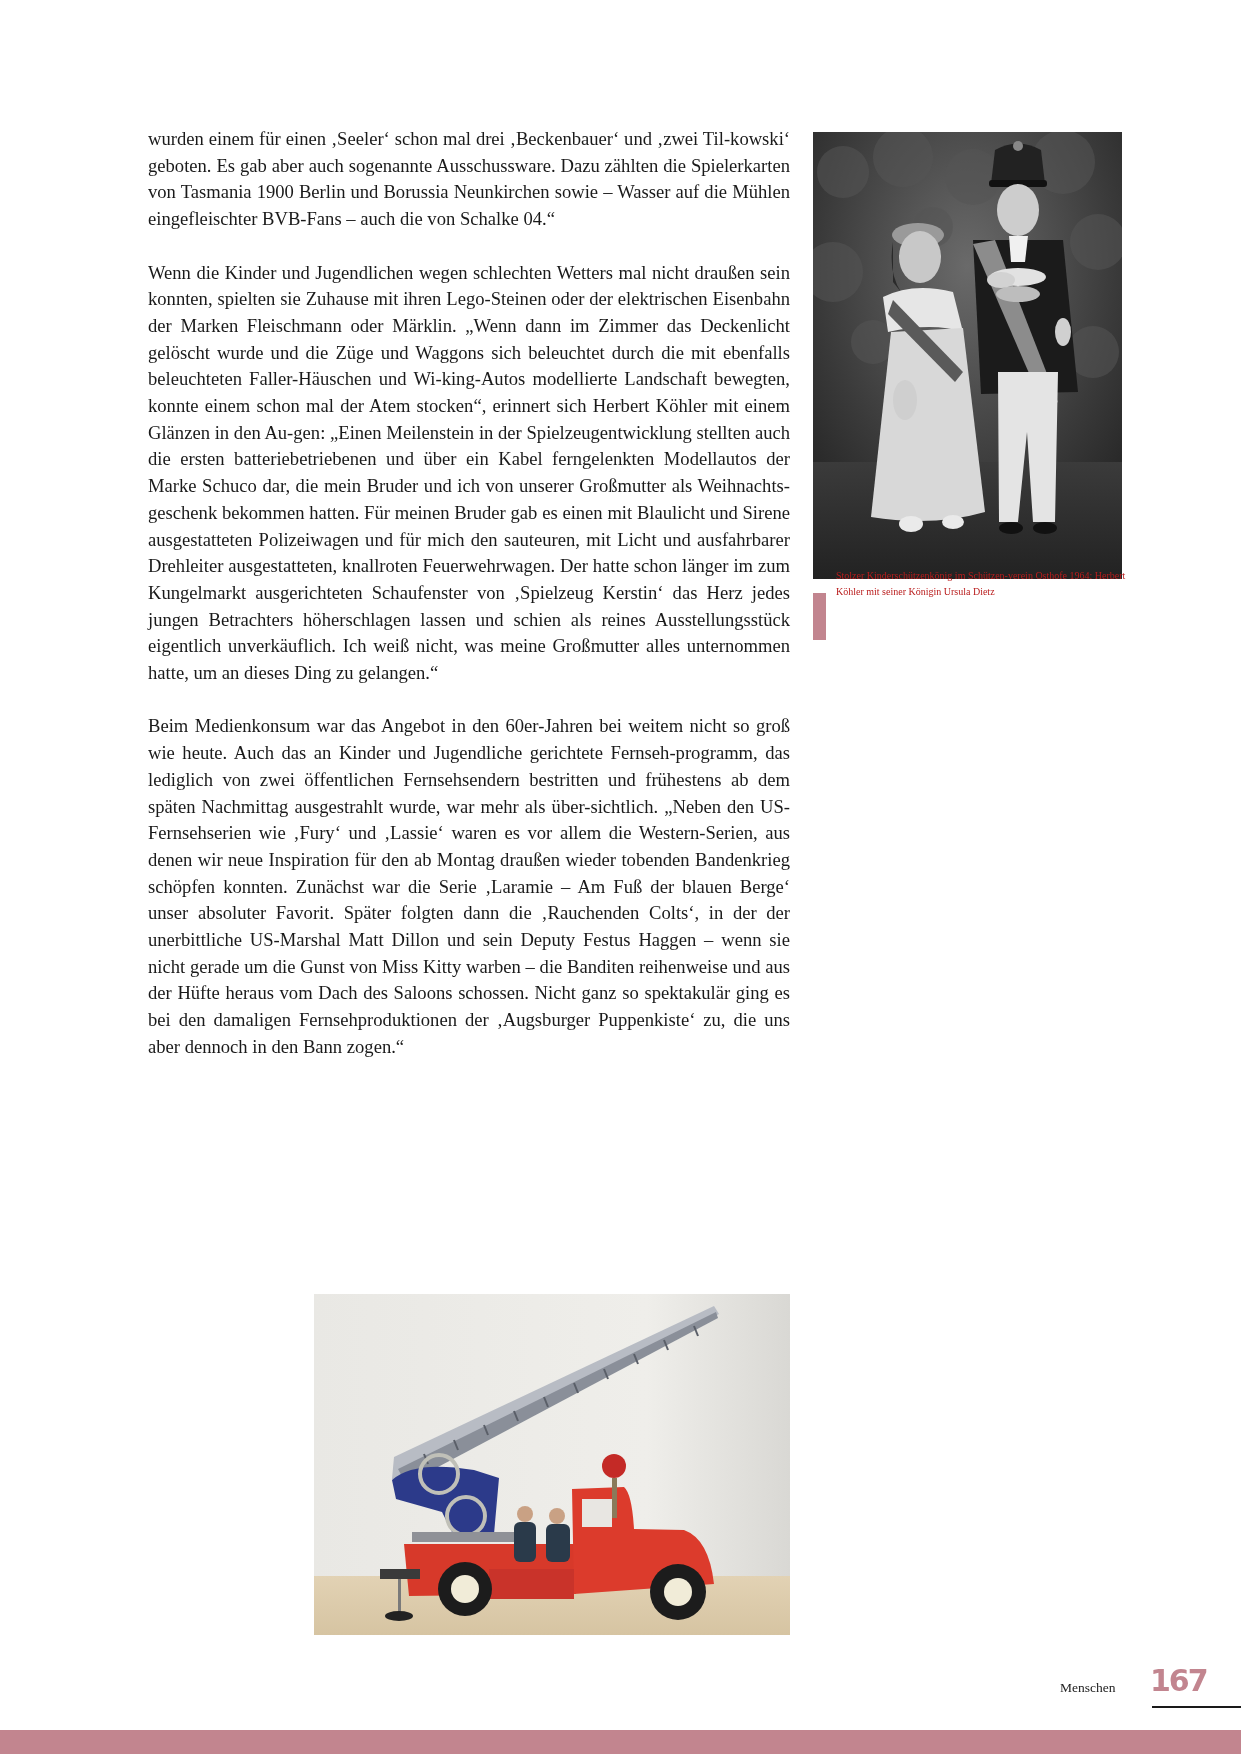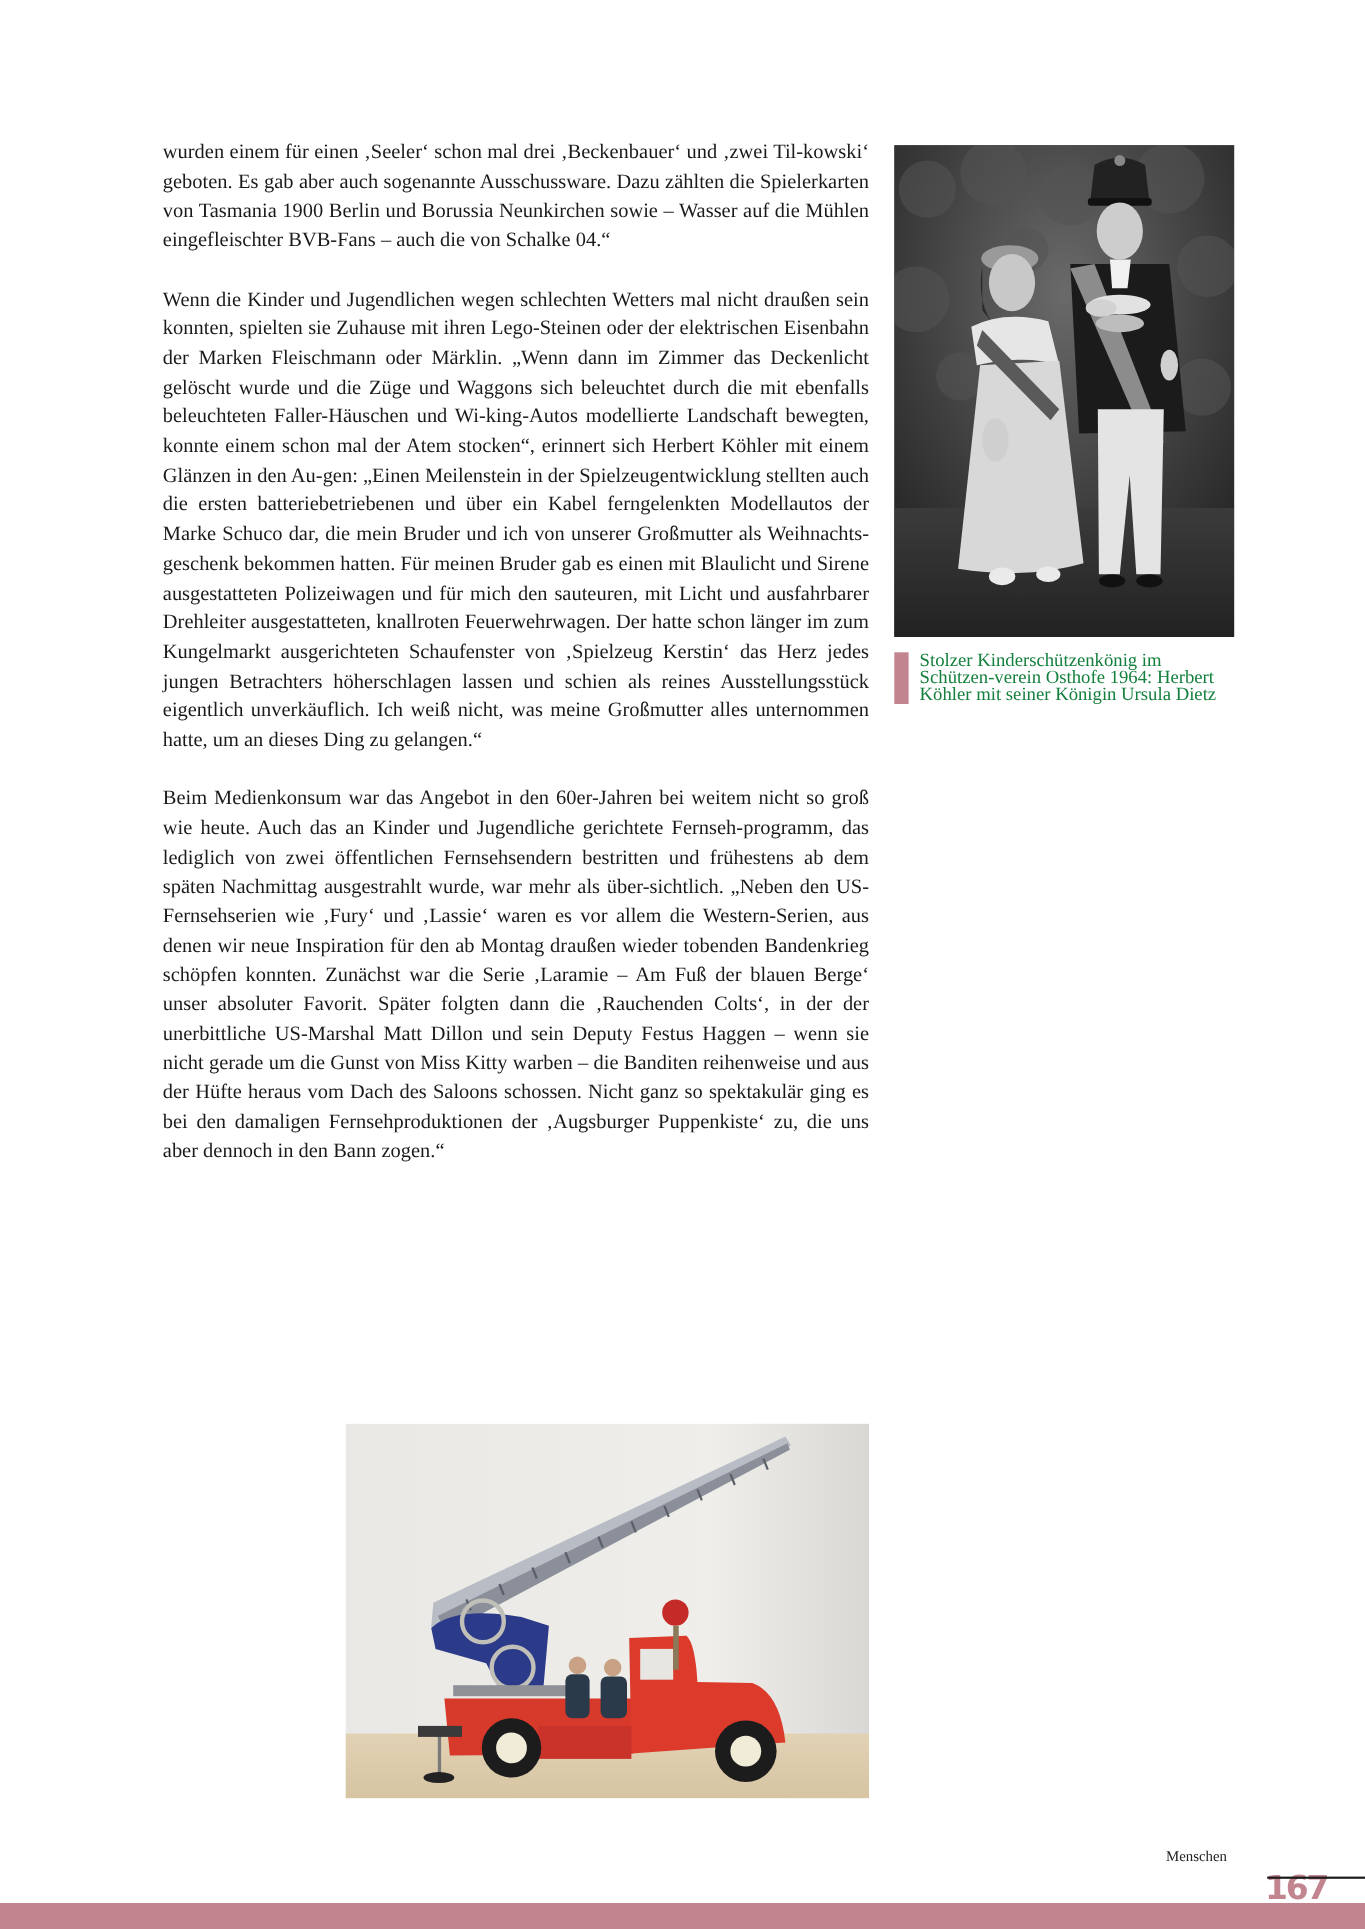--- a/index.html
+++ b/index.html
@@ -22,31 +22,31 @@
   .photo-truck {
     position: absolute; left: 314px; top: 1294px; width: 476px; height: 341px;
     overflow: hidden;
   }
   .photo-kids svg, .photo-truck svg { display: block; width: 100%; height: 100%; }
   .caption-bar {
     position: absolute; left: 813px; top: 593px; width: 13px; height: 47px;
     background: #c2858f;
   }
   .caption {
-    position: absolute; left: 836px; top: 592px; width: 290px;
-    font-size: 17px; line-height: 15.5px; color: #15803d;
+    position: absolute; left: 836px; top: 568px; width: 290px;
+    font-size: 10px; line-height: 15.5px; color: #b91c1c;
   }
   .footer-section {
     position: absolute; left: 1060px; top: 1680px;
     font-size: 13.5px; color: #222222;
   }
   .page-number {
     position: absolute; left: 1150px; top: 1664px;
     font-family: "DejaVu Sans", sans-serif; font-weight: bold;
-    font-size: 30px; letter-spacing: -2px; color: #c2858f; line-height: 34px; margin-top: 36px;
+    font-size: 30px; letter-spacing: -2px; color: #c2858f; line-height: 34px;
   }
   .footer-rule {
     position: absolute; left: 1152px; top: 1706px; width: 89px; height: 2px;
     background: #1a1a1a;
   }
   .footer-band {
     position: absolute; left: 0; top: 1730px; width: 1241px; height: 24px;
     background: #c2858f;
   }
 </style>

